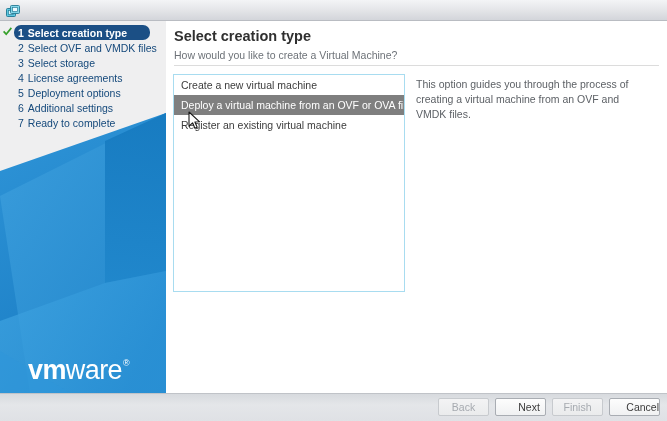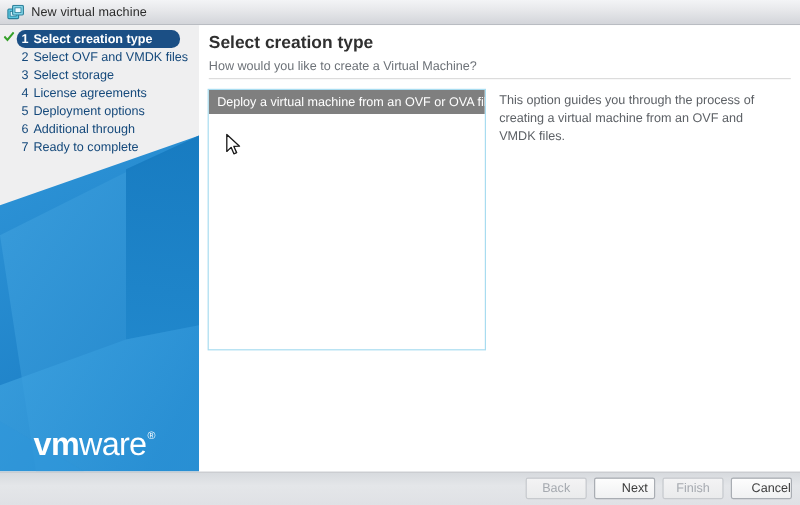--- a/index.html
+++ b/index.html
@@ -243,21 +243,20 @@
 
   <div class="titlebar">
     <span class="titlebar-icon">
       <svg width="14" height="13" viewBox="0 0 14 13">
         <rect x="0.5" y="3.5" width="9" height="8" rx="1" fill="#59c6e0" stroke="#2a7f99"></rect>
         <rect x="2.5" y="5.5" width="5" height="4" fill="#d8f3fa" stroke="#2a7f99" stroke-width="0.7"></rect>
         <rect x="4.5" y="0.5" width="9" height="8" rx="1" fill="#7fd6ea" stroke="#2a7f99" opacity="0.95"></rect>
         <rect x="6.5" y="2.5" width="5" height="4" fill="#eefaff" stroke="#2a7f99" stroke-width="0.7"></rect>
       </svg>
     </span>
-    <span class="titlebar-title">New virtual machine</span>
   </div>
 
   <div class="sidebar">
 
     <svg class="sidebar-graphic" viewBox="0 0 166 372" preserveAspectRatio="none">
       <defs>
         <linearGradient id="gA" x1="0" y1="0" x2="0.35" y2="1">
           <stop offset="0%" stop-color="#2f95d8"></stop>
           <stop offset="100%" stop-color="#1a7dc4"></stop>
         </linearGradient>
@@ -308,40 +307,42 @@
       <div class="step">
         <span class="step-num">4</span>
         <span class="txt">License agreements</span>
       </div>
       <div class="step">
         <span class="step-num">5</span>
         <span class="txt">Deployment options</span>
       </div>
       <div class="step">
         <span class="step-num">6</span>
-        <span class="txt">Additional through</span>
+        <span class="txt">Additional settings</span>
       </div>
       <div class="step">
         <span class="step-num">7</span>
         <span class="txt">Ready to complete</span>
       </div>
     </div>
 
     <div class="vmware-logo">
       <span class="bold">vm</span><span>ware</span><span class="reg">®</span>
     </div>
   </div>
 
   <div class="content">
     <div class="page-title">Select creation type</div>
     <div class="page-subtitle">How would you like to create a Virtual Machine?</div>
     <div class="divider"></div>
 
     <div class="listbox">
+      <div class="option">Create a new virtual machine</div>
       <div class="option selected">Deploy a virtual machine from an OVF or OVA file</div>
+      <div class="option">Register an existing virtual machine</div>
     </div>
 
     <div class="description">This option guides you through the process of creating a virtual machine from an OVF and VMDK files.</div>
   </div>
 
   <div class="cursor">
     <svg width="13" height="19" viewBox="0 0 13 19">
       <path d="M1,1 L1,15.2 L4.6,11.8 L6.9,17.2 L9.2,16.2 L6.9,11.0 L11.6,10.8 Z" fill="#ffffff" stroke="#1a1a1a" stroke-width="1.1" stroke-linejoin="round"></path>
     </svg>
   </div>

